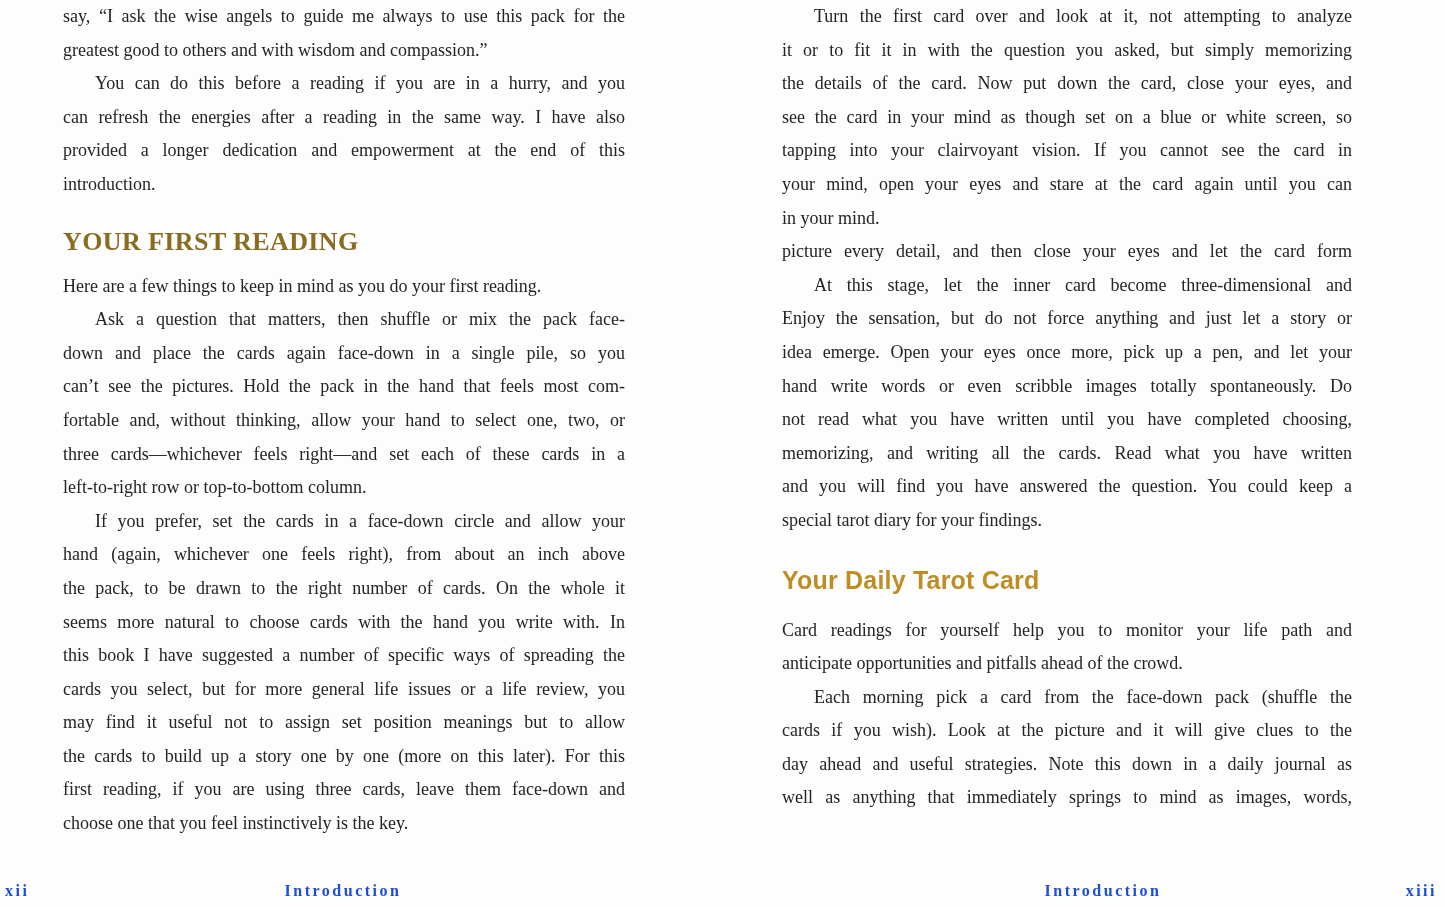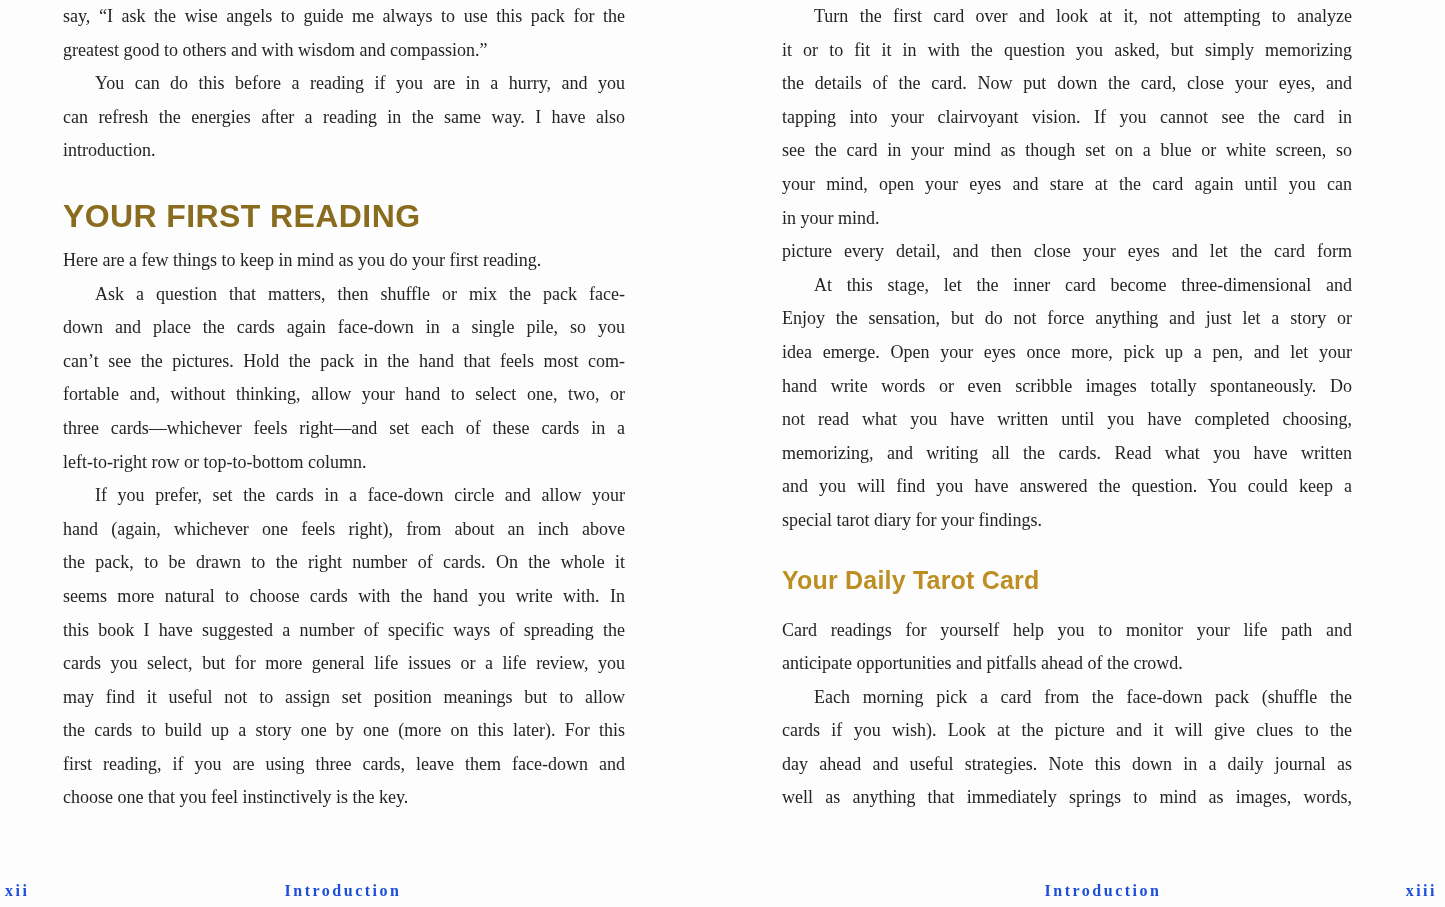--- a/index.html
+++ b/index.html
@@ -28,27 +28,27 @@
   .para { margin: 0; }
   .line {
     text-align: justify;
     text-align-last: justify;
     white-space: normal;
   }
   .line.lastline { text-align-last: left; }
   .line.indent   { text-indent: 32px; }
 
   .heading1 {
-    font-family: Liberation Sans, sans-serif;
+    font-family: Liberation Serif, serif;
     font-weight: 700;
-    font-size: 32px;
+    font-size: 26px;
     line-height: 40px;
     letter-spacing: 0.4px;
     color: #8a6c1f;
-    margin-top: 28px;
+    margin-top: 20px;
     margin-bottom: 8px;
   }
   .heading2 {
     font-family: "Liberation Sans", sans-serif;
     font-weight: 700;
     font-size: 25px;
     line-height: 36px;
     letter-spacing: 0.2px;
     color: #bd8f22;
     margin-top: 24px;
@@ -75,20 +75,21 @@
 <div id="spread">
 
   <div id="col-left" class="column">
       <div class="para">
         <div class="line">say, “I ask the wise angels to guide me always to use this pack for the</div>
         <div class="line lastline">greatest good to others and with wisdom and compassion.”</div>
       </div>
       <div class="para">
         <div class="line indent">You can do this before a reading if you are in a hurry, and you</div>
         <div class="line">can refresh the energies after a reading in the same way. I have also</div>
+        <div class="line">provided a longer dedication and empowerment at the end of this</div>
         <div class="line lastline">introduction.</div>
       </div>
       <div class="heading1">YOUR FIRST READING</div>
       <div class="para">
         <div class="line lastline">Here are a few things to keep in mind as you do your first reading.</div>
       </div>
       <div class="para">
         <div class="line indent">Ask a question that matters, then shuffle or mix the pack face-</div>
         <div class="line">down and place the cards again face-down in a single pile, so you</div>
         <div class="line">can’t see the pictures. Hold the pack in the hand that feels most com-</div>
@@ -108,22 +109,22 @@
         <div class="line">first reading, if you are using three cards, leave them face-down and</div>
         <div class="line lastline">choose one that you feel instinctively is the key.</div>
       </div>
     </div>
 
   <div id="col-right" class="column">
       <div class="para">
         <div class="line indent">Turn the first card over and look at it, not attempting to analyze</div>
         <div class="line">it or to fit it in with the question you asked, but simply memorizing</div>
         <div class="line">the details of the card. Now put down the card, close your eyes, and</div>
+        <div class="line">see the card in your mind as though set on a blue or white screen, so</div>
         <div class="line">tapping into your clairvoyant vision. If you cannot see the card in</div>
-        <div class="line">see the card in your mind as though set on a blue or white screen, so</div>
         <div class="line">your mind, open your eyes and stare at the card again until you can</div>
         <div class="line lastline">in your mind.</div>
         <div class="line">picture every detail, and then close your eyes and let the card form</div>
       </div>
       <div class="para">
         <div class="line indent">At this stage, let the inner card become three-dimensional and</div>
         <div class="line">Enjoy the sensation, but do not force anything and just let a story or</div>
         <div class="line">idea emerge. Open your eyes once more, pick up a pen, and let your</div>
         <div class="line">hand write words or even scribble images totally spontaneously. Do</div>
         <div class="line">not read what you have written until you have completed choosing,</div>

